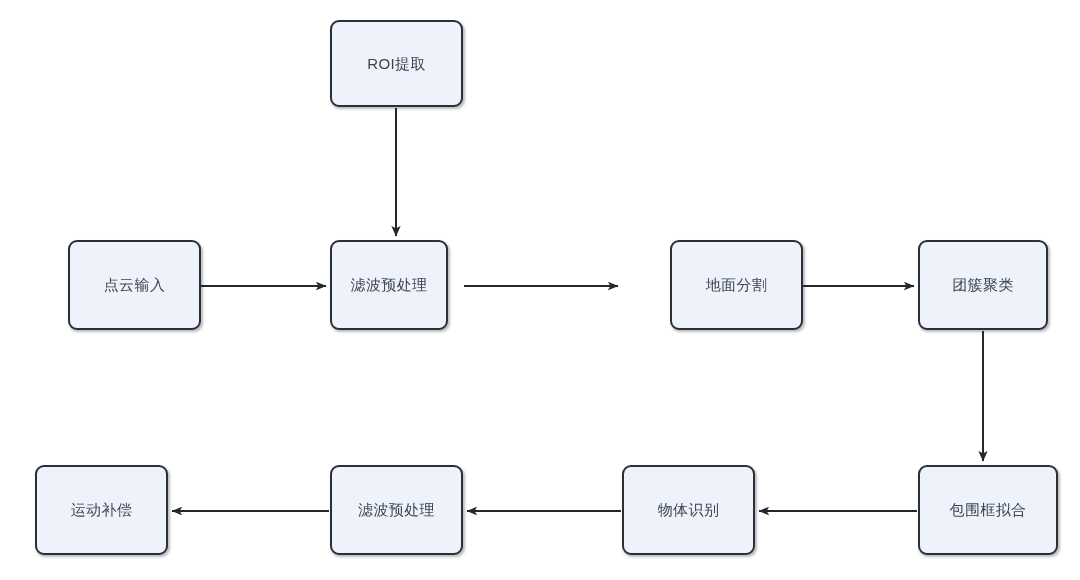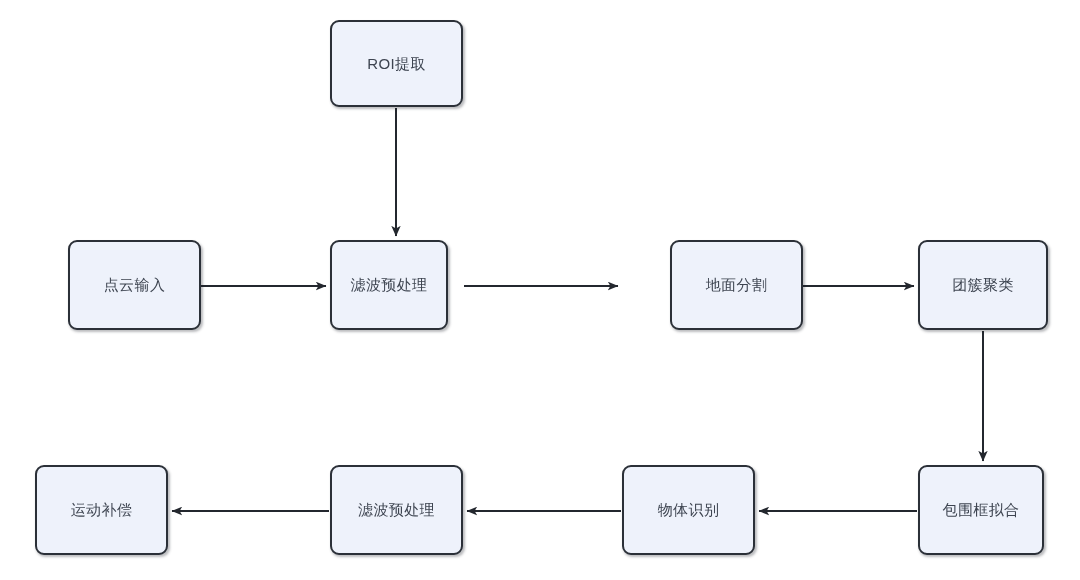--- a/index.html
+++ b/index.html
@@ -97,21 +97,21 @@
   </div>
 
   <div class="node" style="left:622px; top:240px; width:133px; height:90px;margin-left:48px;">
     <span class="node-label">地面分割</span>
   </div>
 
   <div class="node" style="left:918px; top:240px; width:130px; height:90px;">
     <span class="node-label">团簇聚类</span>
   </div>
 
-  <div class="node" style="left:918px; top:465px; width:126px; height:90px;text-align:right;">
+  <div class="node" style="left:918px; top:465px; width:140px; height:90px;text-align:right;">
     <span class="node-label">包围框拟合</span>
   </div>
 
   <div class="node" style="left:622px; top:465px; width:133px; height:90px;text-align:right;">
     <span class="node-label">物体识别</span>
   </div>
 
   <div class="node" style="left:330px; top:465px; width:133px; height:90px;">
     <span class="node-label">滤波预处理</span>
   </div>

